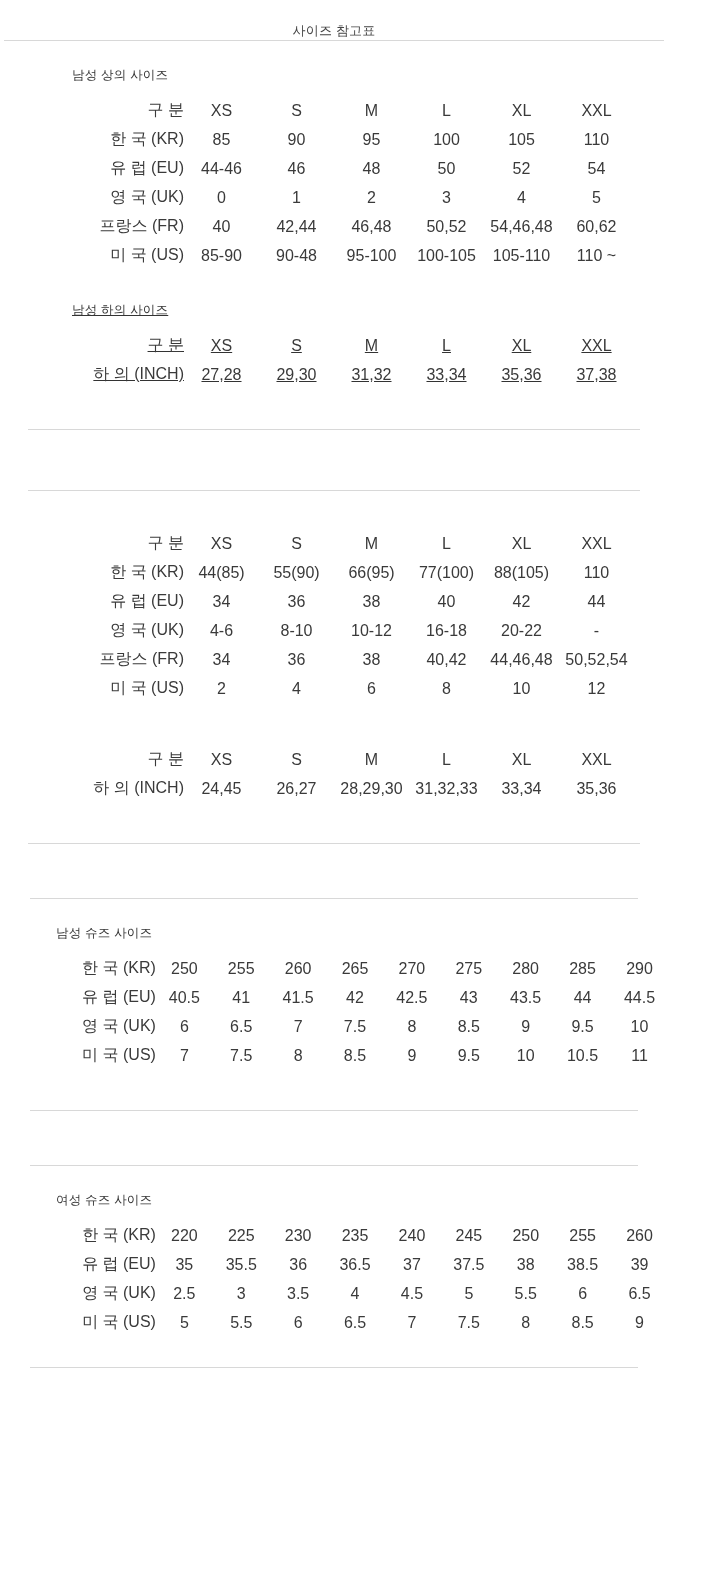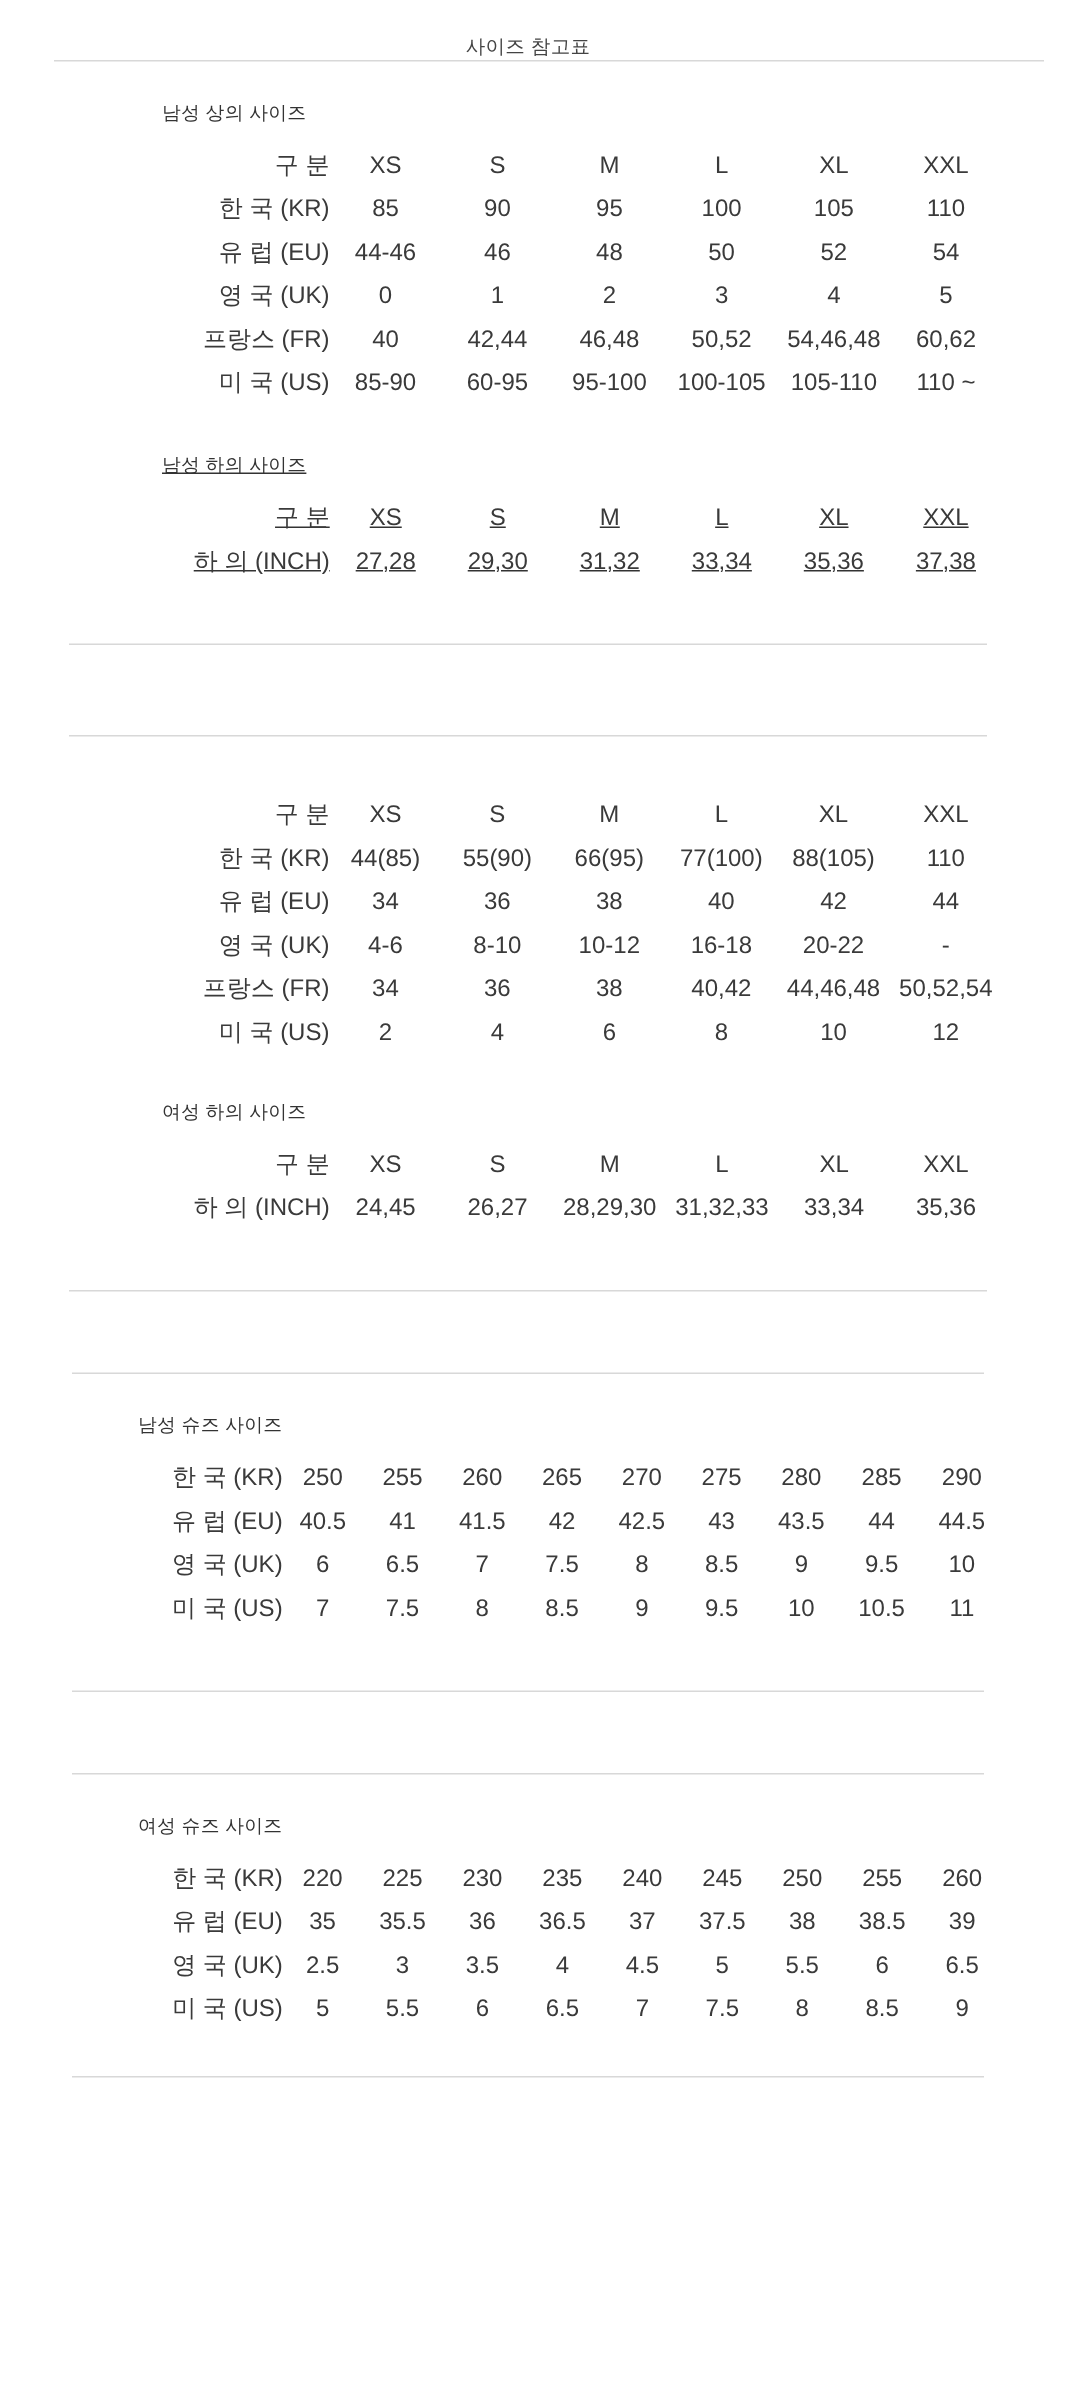--- a/index.html
+++ b/index.html
@@ -11,21 +11,20 @@
     width: 720px;
     min-height: 1593px;
     font-family: "Liberation Sans", sans-serif;
     color: #333333;
     -webkit-font-smoothing: antialiased;
   }
   .page {
     position: relative;
     width: 668px;
     box-sizing: border-box;
-    padding-left: 36px;
   }
   .doc-title {
     text-align: center;
     font-size: 13px;
     color: #444444;
     padding-top: 22px;
     letter-spacing: 0.2px;
   }
   .doc-notice {
     text-align: center;
@@ -168,21 +167,21 @@
             <td>40</td>
             <td>42,44</td>
             <td>46,48</td>
             <td>50,52</td>
             <td>54,46,48</td>
             <td>60,62</td>
           </tr>
           <tr>
             <td class="rowhead">미 국 (US)</td>
             <td>85-90</td>
-            <td>60-95</td>
+            <td>90-48</td>
             <td>95-100</td>
             <td>100-105</td>
             <td>105-110</td>
             <td>110 ~</td>
           </tr>
         </tbody>
       </table>
     </div>
   </div>
 
@@ -298,21 +297,20 @@
             <td>8</td>
             <td>10</td>
             <td>12</td>
           </tr>
         </tbody>
       </table>
     </div>
   </div>
 
   <div class="section blk-women-bottom">
-    <div class="section-title">여성 하의 사이즈</div>
     <div class="tbl-wrap">
       <table class="size-table apparel">
         <colgroup>
           <col class="c0">
             <col class="cx">
             <col class="cx">
             <col class="cx">
             <col class="cx">
             <col class="cx">
             <col class="cx">

